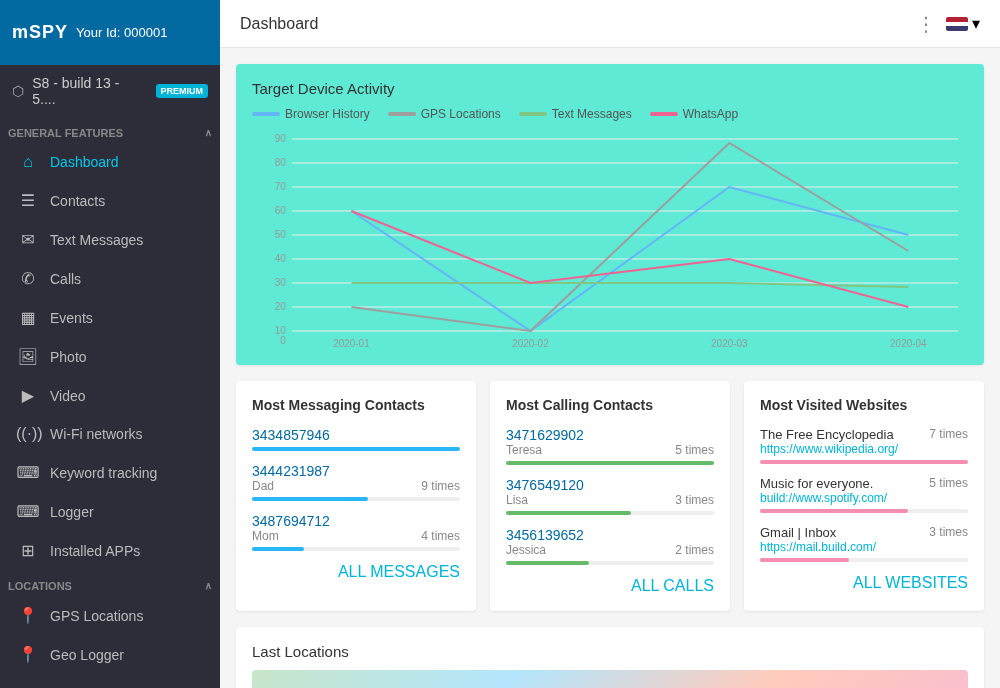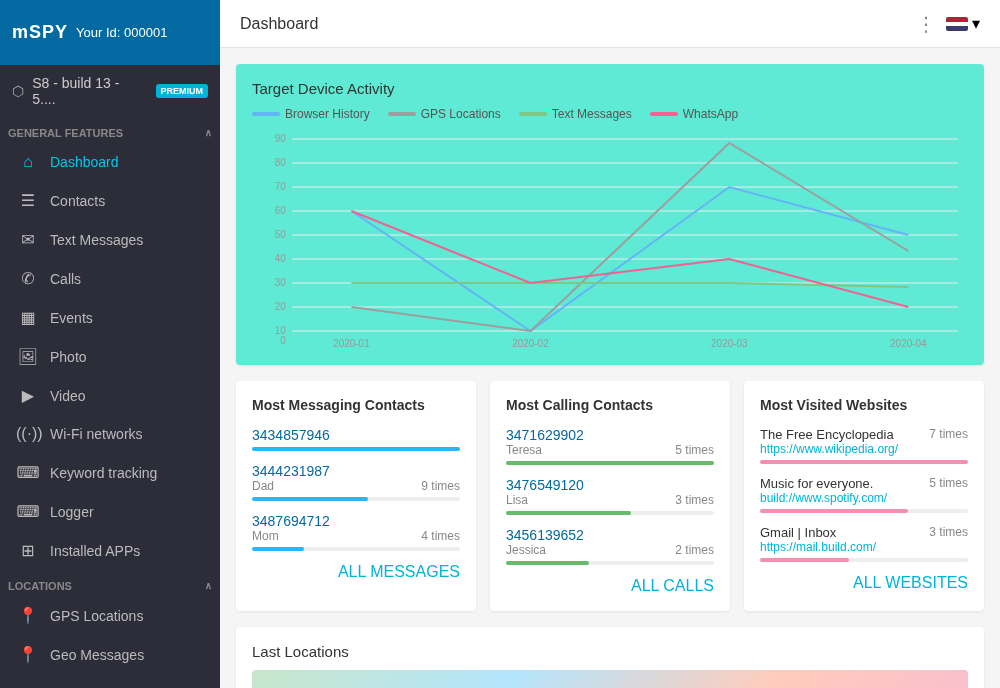--- a/index.html
+++ b/index.html
@@ -135,21 +135,21 @@
     <div class="sidebar-section">
       <span>LOCATIONS</span>
       <span class="chevron">∧</span>
     </div>
     <div class="sidebar-item">
       <span class="icon">📍</span>
       <span>GPS Locations</span>
     </div>
     <div class="sidebar-item">
       <span class="icon">📍</span>
-      <span>Geo Messages</span>
+      <span>Geo Logger</span>
     </div>
   </div>
 </div>
 
 <div class="main">
   <div class="topbar">
     <span class="topbar-title">Dashboard</span>
     <div class="topbar-right">
       <span class="topbar-dots">⋮</span>
       <div class="flag-btn">

